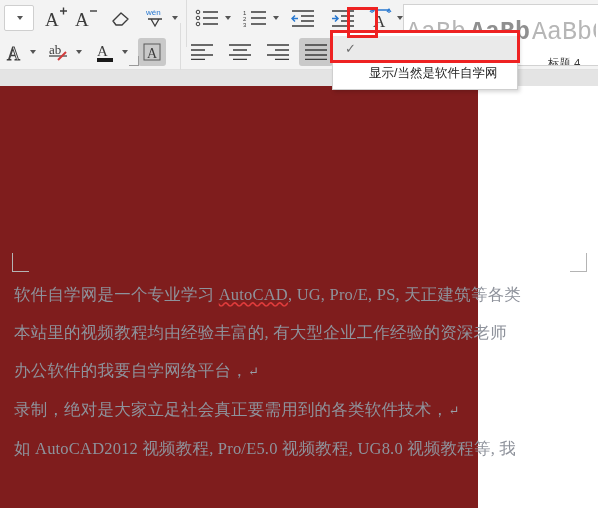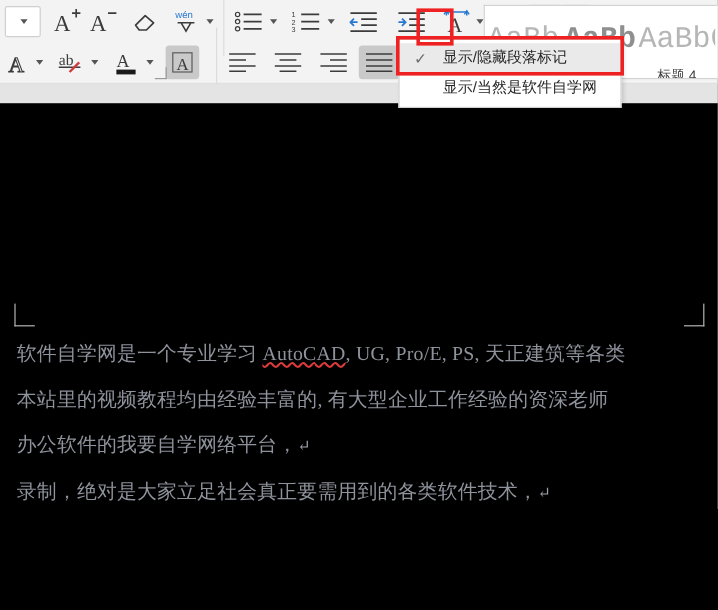--- a/index.html
+++ b/index.html
@@ -160,22 +160,22 @@
   
   .doc-gap {
     position: absolute;
     left: 0; top: 70px;
     width: 598px; height: 16px;
     background: #e4e4e4;
   }
   .page {
     position: absolute;
     left: 0; top: 86px;
-    width: 598px; height: 422px;
-    background: #000000;
+    width: 478px; height: 422px;
+    background: #7f1d1d;
     text-decoration: underline;
   }
   .mark {
     position: absolute;
     width: 16px; height: 18px;
   }
   .mark.tl { left: 12px;  top: 167px; border-left: 1px solid #b4b4b4; border-bottom: 1px solid #b4b4b4; }
   .mark.tr { left: 570px; top: 167px; border-right: 1px solid #b4b4b4; border-bottom: 1px solid #b4b4b4; }
 
   .doc-body {
@@ -453,21 +453,20 @@
   </div>
   <div class="style-cell" style="left:128px">
     <span class="sample">AaBbC</span>
     <span class="name">标题 4</span>
   </div>
 </div>
 
 <div class="menu">
   <div class="menu-item checked">
     <span class="check">✓</span>
-    <span>显示/隐藏段落标记</span>
   </div>
   <div class="menu-item">
     <span>显示/当然是软件自学网</span>
   </div>
 </div>
 
 <div class="redbox r1"></div>
 <div class="redbox r2"></div>
 
 <div class="doc-gap"></div>
@@ -479,18 +478,19 @@
   <div class="doc-body">
 
     <p class="para"><span>软件自学网是一个专业学习 </span><span class="spell">AutoCAD</span><span>, UG, Pro/E, PS, 天正建筑等各类</span></p>
 
     <p class="para"><span>本站里的视频教程均由经验丰富的, 有大型企业工作经验的资深老师</span></p>
 
     <p class="para"><span>办公软件的我要自学网络平台，</span><span class="pilcrow">↵</span></p>
 
     <p class="para"><span>录制，绝对是大家立足社会真正要需用到的各类软件技术，</span><span class="pilcrow">↵</span></p>
 
+    <p class="para"><span>如 AutoCAD2012 视频教程, Pro/E5.0 视频教程, UG8.0 视频教程等, 我</span></p>
 
 
     <p class="para"></p>
   </div>
 
 </div>
 
 </body></html>

